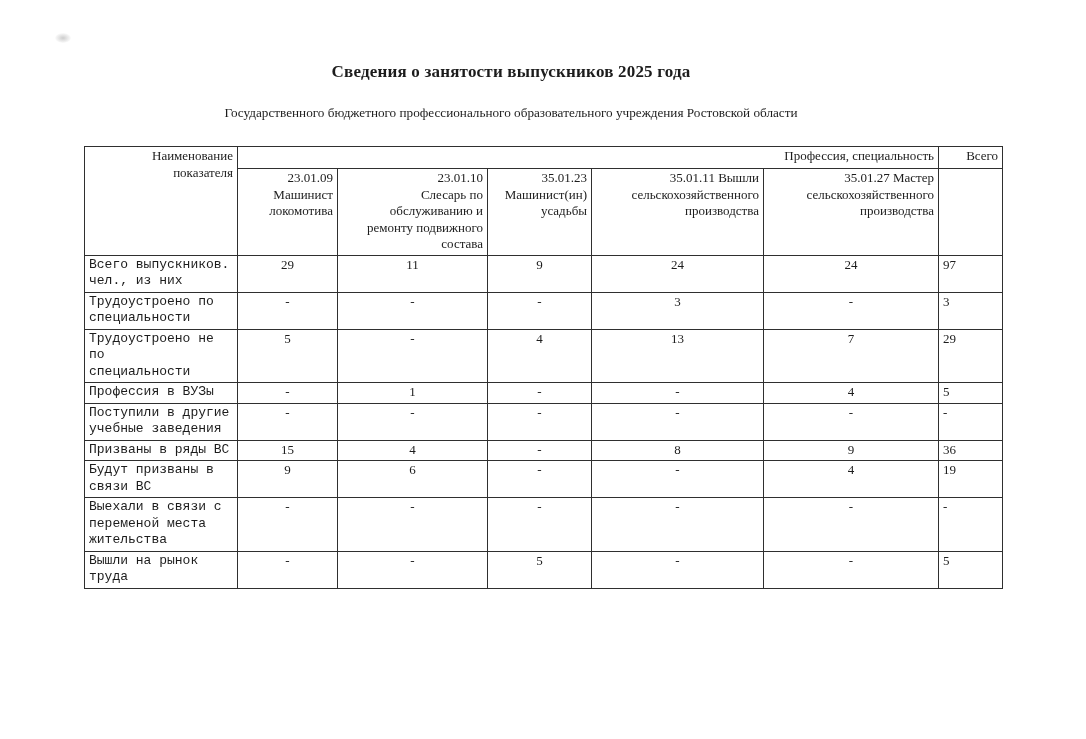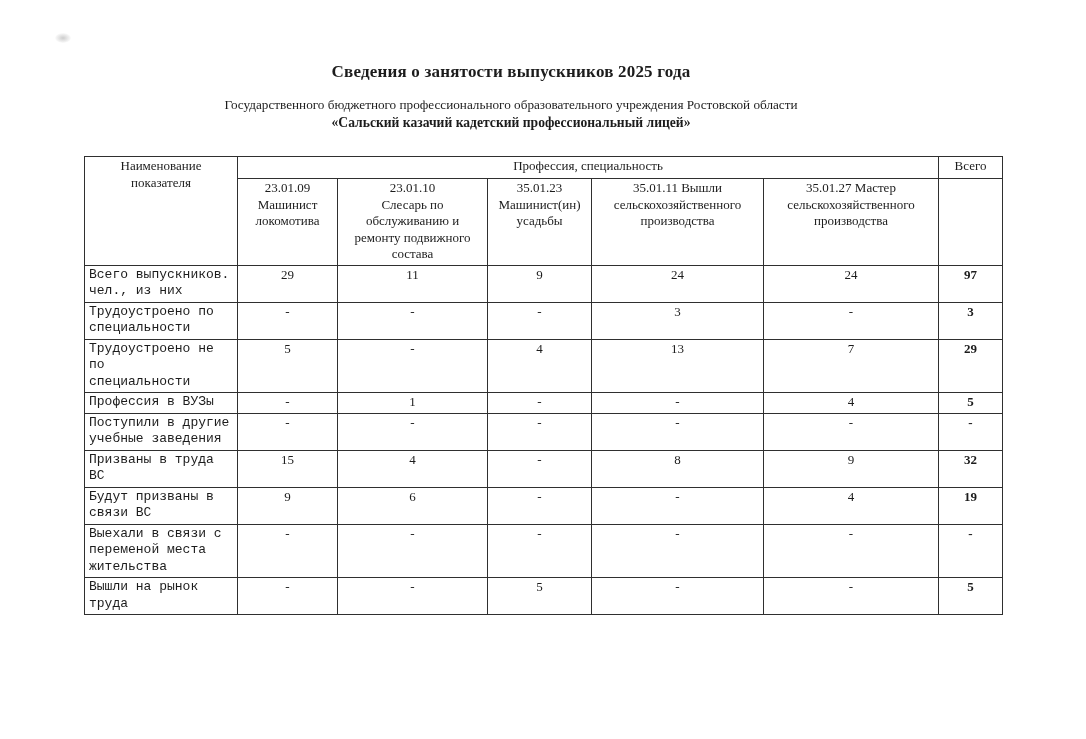--- a/index.html
+++ b/index.html
@@ -31,21 +31,21 @@
   }
   .doc-title {
     margin: 0;
     padding-top: 62px;
     text-align: center;
     font-size: 17px;
     font-weight: bold;
     letter-spacing: 0.2px;
   }
   .doc-subtitle1 {
-    margin: 0;
+    margin: 8px;
     padding-top: 15px;
     text-align: center;
     font-size: 13.2px;
     font-weight: normal;
   }
   .doc-subtitle2 {
     margin: 0;
     padding-top: 2px;
     text-align: center;
     font-size: 13.6px;
@@ -61,52 +61,51 @@
   }
   table.report th,
   table.report td {
     border: 1px solid #2f2f2f;
     padding: 1px 4px 2px 4px;
     vertical-align: top;
     overflow: hidden;
   }
   table.report th {
     font-weight: normal;
-    text-align: center;
+    text-align: right;
     white-space: pre-line;
   }
   th.corner-cell {
     vertical-align: top;
   }
   th.group-cell {
     height: 18px;
   }
   td.row-label {
     text-align: left;
     white-space: pre-line;
     font-family: Liberation Mono, monospace;
   }
   td.row-value {
     text-align: center;
   }
   td.row-total {
-    text-align: center;
-    font-weight: bold;
+    text-align: left;
+    font-weight: normal;
   }
 </style>
 </head>
 <body>
 
 <div class="page">
 
   <div class="smudge"></div>
 
   <h1 class="doc-title">Сведения о занятости выпускников 2025 года</h1>
   <p class="doc-subtitle1">Государственного бюджетного профессионального образовательного учреждения Ростовской области</p>
-  <p class="doc-subtitle2">«Сальский казачий кадетский профессиональный лицей»</p>
 
   <table class="report">
     <colgroup>
       <col style="width:153px">
       <col style="width:100px">
       <col style="width:150px">
       <col style="width:104px">
       <col style="width:172px">
       <col style="width:175px">
       <col style="width:64px">
@@ -185,27 +184,27 @@
           <td class="row-label">Поступили в другие
 учебные заведения</td>
           <td class="row-value">-</td>
           <td class="row-value">-</td>
           <td class="row-value">-</td>
           <td class="row-value">-</td>
           <td class="row-value">-</td>
           <td class="row-total">-</td>
         </tr>
         <tr>
-          <td class="row-label">Призваны в труда ВС</td>
+          <td class="row-label">Призваны в ряды ВС</td>
           <td class="row-value">15</td>
           <td class="row-value">4</td>
           <td class="row-value">-</td>
           <td class="row-value">8</td>
           <td class="row-value">9</td>
-          <td class="row-total">32</td>
+          <td class="row-total">36</td>
         </tr>
         <tr>
           <td class="row-label">Будут призваны в
 связи ВС</td>
           <td class="row-value">9</td>
           <td class="row-value">6</td>
           <td class="row-value">-</td>
           <td class="row-value">-</td>
           <td class="row-value">4</td>
           <td class="row-total">19</td>

